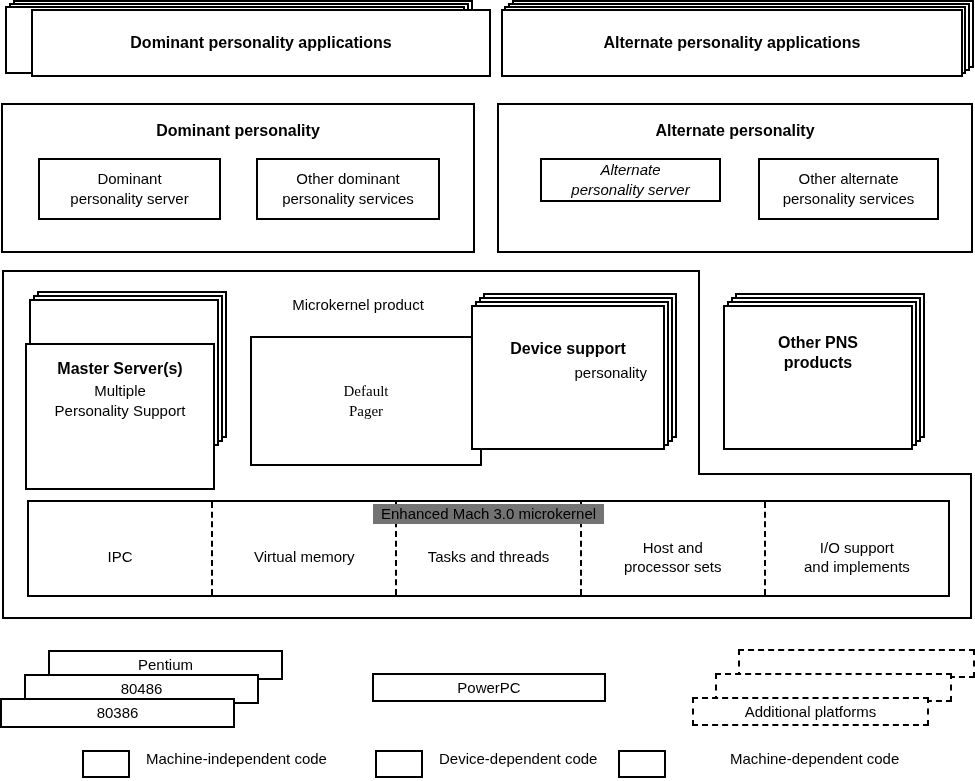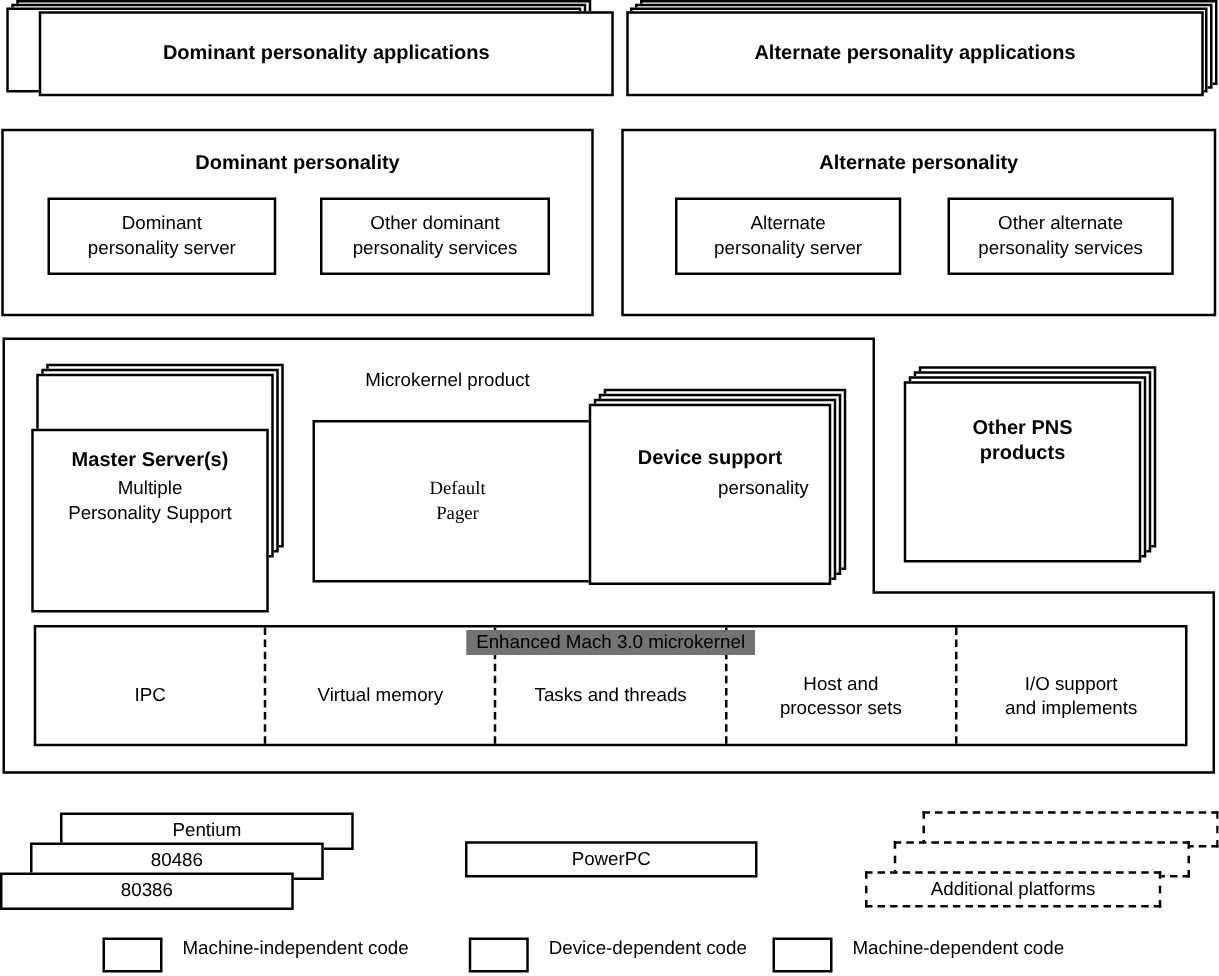--- a/index.html
+++ b/index.html
@@ -97,21 +97,21 @@
   <div class="box" style="left:1px; top:103px; width:474px; height:150px;">
     <div class="bold t16" style="position:absolute; top:16px; left:0; right:0; text-align:center;">Dominant personality</div>
     <div class="box center pre t15" style="left:35px; top:53px; width:183px; height:62px;">Dominant
 personality server</div>
     <div class="box center pre t15" style="left:253px; top:53px; width:184px; height:62px;">Other dominant
 personality services</div>
   </div>
 
   <div class="box" style="left:497px; top:103px; width:476px; height:150px;">
     <div class="bold t16" style="position:absolute; top:16px; left:0; right:0; text-align:center;">Alternate personality</div>
-    <div class="box center pre t15" style="left:41px; top:53px; width:181px; height:62px;">Alternate
+    <div class="box center pre t15" style="left:41px; top:53px; width:181px; height:44px;font-style:italic;">Alternate
 personality server</div>
     <div class="box center pre t15" style="left:259px; top:53px; width:181px; height:62px;">Other alternate
 personality services</div>
   </div>
 
   <svg class="outline-svg" width="975" height="781" viewBox="0 0 975 781">
     <path d="M 3 271 H 699 V 474 H 971 V 618 H 3 Z" fill="none" stroke="#000" stroke-width="2"></path>
   </svg>
 
   <div class="abs t15" style="left:250px; top:295px; width:216px; text-align:center;">Microkernel product</div>
@@ -123,21 +123,21 @@
     <div class="layer" style="left:0; top:12px; width:190px; height:147px; padding-top:14px; text-align:center;margin-top:40px;">
       <div class="bold t16">Master Server(s)</div>
       <div class="pre t15" style="margin-top:2px;">Multiple
 Personality Support</div>
     </div>
   </div>
 
   <div class="box center pre t15" style="left:250px; top:336px; width:232px; height:130px;font-family:Liberation Serif, serif;">Default
 Pager</div>
 
-  <div class="abs" style="left:471px; top:293px; width:208px; height:159px;margin-top:18px;">
+  <div class="abs" style="left:471px; top:293px; width:208px; height:159px;">
     <div class="layer" style="left:12px; top:0;  width:194px; height:145px;"></div>
     <div class="layer" style="left:8px;  top:4px; width:194px; height:145px;"></div>
     <div class="layer" style="left:4px;  top:8px; width:194px; height:145px;"></div>
     <div class="layer" style="left:0; top:12px; width:194px; height:145px; padding-top:32px;">
       <div class="bold t16" style="text-align:center;">Device support</div>
       <div class="t15" style="text-align:right; padding-right:16px; margin-top:4px;">personality</div>
     </div>
   </div>
 
   <div class="abs" style="left:723px; top:293px; width:204px; height:159px;">
@@ -174,18 +174,18 @@
   </div>
 
   <div class="legend-group" style="left:82px; top:750px;">
     <div class="legend-box"></div>
     <div class="legend-label">Machine-independent code</div>
   </div>
   <div class="legend-group" style="left:375px; top:750px;">
     <div class="legend-box"></div>
     <div class="legend-label">Device-dependent code</div>
   </div>
-  <div class="legend-group" style="left:618px; top:750px;">
+  <div class="legend-group" style="left:618px; top:750px;gap:48px;">
     <div class="legend-box"></div>
     <div class="legend-label">Machine-dependent code</div>
   </div>
 
 </div>
 
 </body></html>

